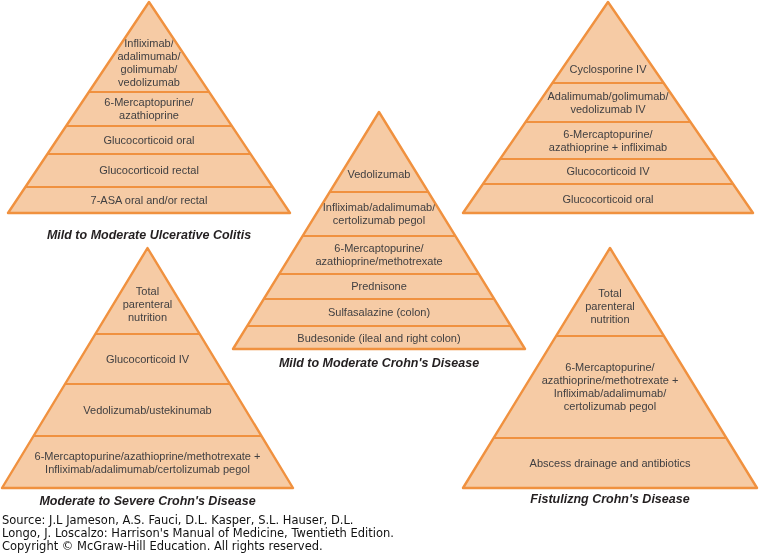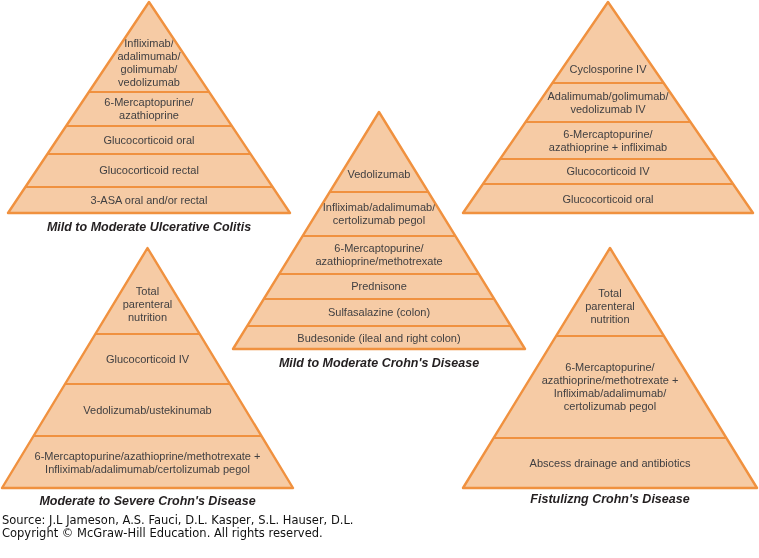--- a/index.html
+++ b/index.html
@@ -65,27 +65,27 @@
     <div class="tri" style="height:211px;">
       <div class="tri-fill">
         <div class="layer v-bottom" style="height:94px; padding-bottom:2px;"><span>Infliximab/
 adalimumab/
 golimumab/
 vedolizumab</span></div>
         <div class="layer" style="height:36px;"><span>6-Mercaptopurine/
 azathioprine</span></div>
         <div class="layer" style="height:30px;"><span>Glucocorticoid oral</span></div>
         <div class="layer" style="height:34px;"><span>Glucocorticoid rectal</span></div>
-        <div class="layer" style="height:29px;"><span>3-ASA oral and/or rectal</span></div>
+        <div class="layer" style="height:29px;"><span>7-ASA oral and/or rectal</span></div>
       </div>
       <svg class="tri-outline" viewBox="0 0 100 100" preserveAspectRatio="none">
           <polygon points="50,0 100,100 0,100"></polygon>
         </svg>
     </div>
-    <figcaption class="p-title" style="margin-top:8px;">Mild to Moderate Ulcerative Colitis</figcaption>
+    <figcaption class="p-title" style="margin-top:16px;">Mild to Moderate Ulcerative Colitis</figcaption>
   </figure>
 
   <figure class="pyramid" style="left:233px; top:112px; width:292px;">
     <div class="tri" style="height:237px;">
       <div class="tri-fill">
         <div class="layer v-bottom" style="height:79px; padding-bottom:10px;"><span>Vedolizumab</span></div>
         <div class="layer" style="height:44px;"><span>Infliximab/adalimumab/
 certolizumab pegol</span></div>
         <div class="layer" style="height:38px;"><span>6-Mercaptopurine/
 azathioprine/methotrexate</span></div>
@@ -149,16 +149,17 @@
       </div>
       <svg class="tri-outline" viewBox="0 0 100 100" preserveAspectRatio="none">
           <polygon points="50,0 100,100 0,100"></polygon>
         </svg>
     </div>
     <figcaption class="p-title" style="margin-top:5px;">Fistulizng Crohn's Disease</figcaption>
   </figure>
 
   <div class="source">
     <div>Source: J.L Jameson, A.S. Fauci, D.L. Kasper, S.L. Hauser, D.L.</div>
+    <div>Longo, J. Loscalzo: Harrison's Manual of Medicine, Twentieth Edition.</div>
     <div>Copyright © McGraw-Hill Education. All rights reserved.</div>
   </div>
 
 </div>
 
 </body></html>

